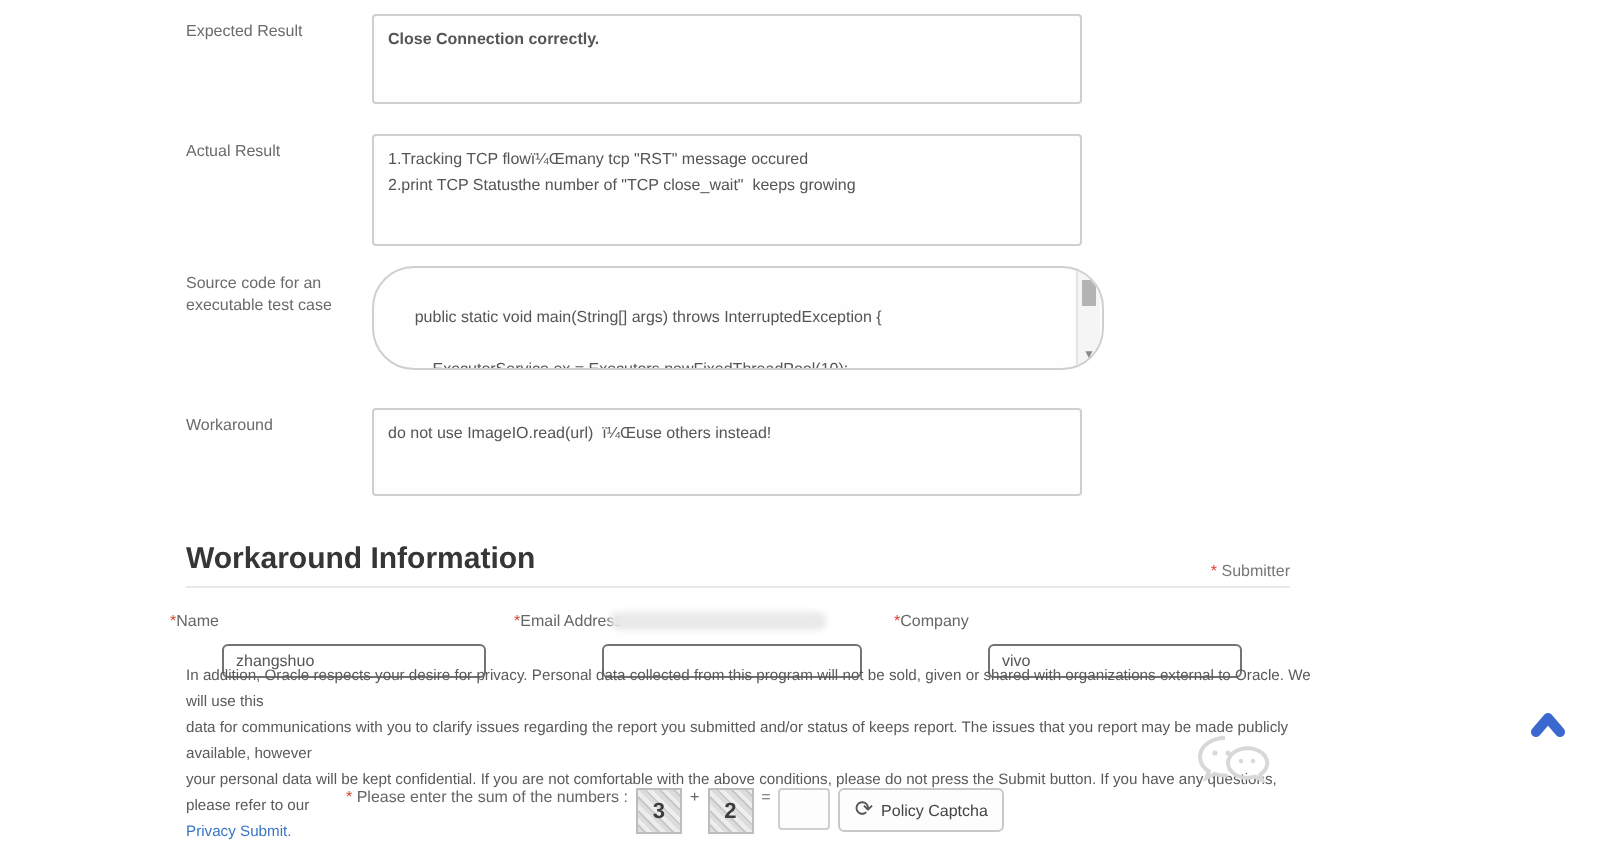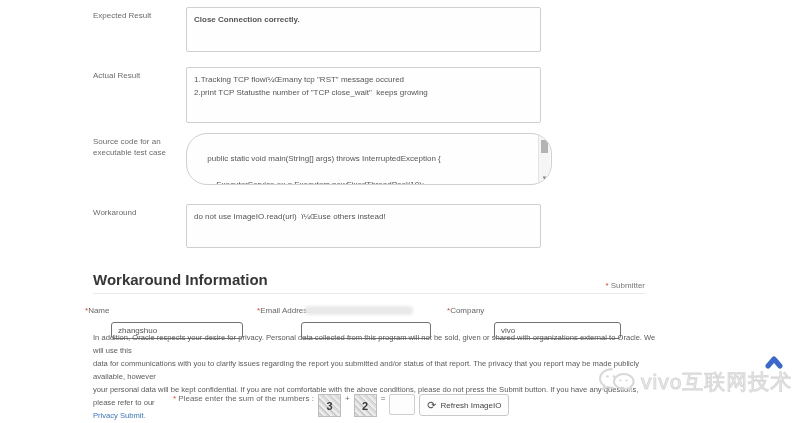--- a/index.html
+++ b/index.html
@@ -88,51 +88,50 @@
 
   <div class="irow-label" style="left:257px;"><span class="star">*</span><span>Email Address</span></div>
   <input class="ui-input" style="left: 301px; width: 122px;" value="">
   <div class="smudge"></div>
 
   <div class="irow-label" style="left:447px;"><span class="star">*</span><span>Company</span></div>
   <input class="ui-input" style="left: 494px; width: 119px;" value="vivo">
 
   <div class="privacy">
     <div>In addition, Oracle respects your desire for privacy. Personal data collected from this program will not be sold, given or shared with organizations external to Oracle. We will use this</div>
-    <div>data for communications with you to clarify issues regarding the report you submitted and/or status of that report. The privacy that you report may be made publicly available, however</div>
+    <div>data for communications with you to clarify issues regarding the report you submitted and/or status of keeps report. The issues that you report may be made publicly available, however</div>
     <div>your personal data will be kept confidential. If you are not comfortable with the above conditions, please do not press the Submit button. If you have any questions, please refer to our</div>
     <div><span class="plink">Privacy Submit.</span></div>
   </div>
 
   <div class="captcha">
     <span><span class="star">*</span><span> Please enter the sum of the numbers :</span></span>
     <span class="cap-digit">3</span>
     <span>+</span>
     <span class="cap-digit">2</span>
     <span>=</span>
     <input class="cap-input" value="" style="">
     <button class="cap-btn">
       <span class="ric">⟳</span>
-      <span class="rlb">Refresh ImageIO</span>
+      <span class="rlb">Policy Captcha</span>
     </button>
   </div>
 
   <div class="wm">
     <svg width="40" height="32" viewBox="0 0 40 32">
       <g fill="none" stroke="#d8d8d8" stroke-width="2">
         <path d="M16.5 3 C9.6 3 4 7.2 4 12.4 c0 2.9 1.7 5.5 4.4 7.2 L7.2 23 l4.1-2.1 c1.6.5 3.4.8 5.2.8 .4 0 .9 0 1.3-.1"></path>
         <path d="M18 15.5 c0-4.1 4.4-7.4 9.8-7.4 5.4 0 9.8 3.3 9.8 7.4 0 2.3-1.4 4.4-3.5 5.8 l1 2.7 -3.4-1.7 c-1.2.4-2.5.6-3.9.6 -5.4 0-9.8-3.3-9.8-7.4 z"></path>
       </g>
       <g fill="#d8d8d8">
         <circle cx="11.5" cy="10.5" r="1.3"></circle>
           <circle cx="18" cy="10.5" r="1.3"></circle>
         <circle cx="24.5" cy="14.5" r="1.1"></circle>
           <circle cx="30.5" cy="14.5" r="1.1"></circle>
       </g>
     </svg>
-    <span class="wm-text">vivo互联网技术</span>
   </div>
 
   <svg class="toTop" viewBox="0 0 18 16">
     <path d="M3 11 L9 4 L15 11" fill="none" stroke="#3b68cf" stroke-width="5" stroke-linecap="round" stroke-linejoin="round"></path>
   </svg>
 
 </div>
 
 </body></html>

